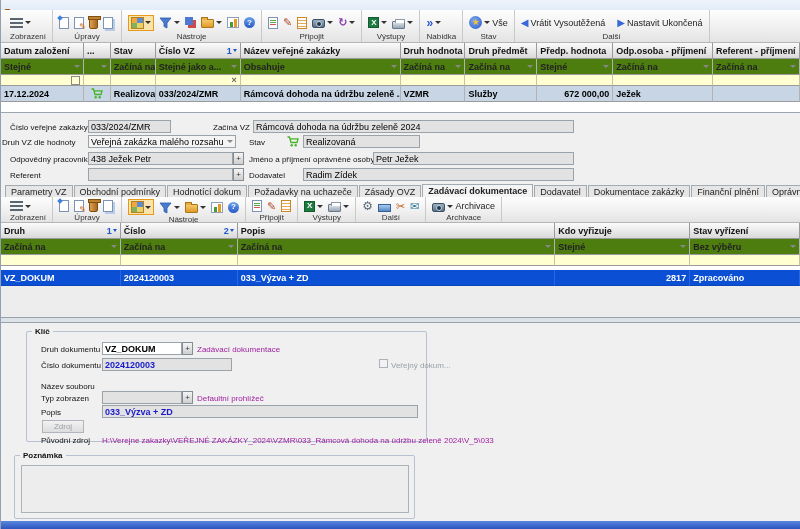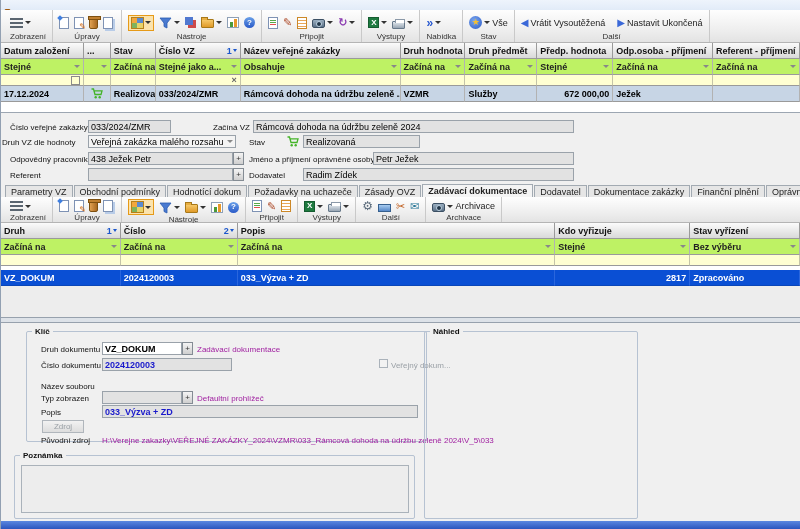--- a/index.html
+++ b/index.html
@@ -51,21 +51,21 @@
 .arrowic{color:#3a68d8;font-size:10px}
 .gearic{color:#5a6a7a;font-size:12px}
 .device{width:13px;height:8px;background:linear-gradient(#a8ccf0,#5688c8);border:1px solid #36608f;margin-top:3px}
 .scis{color:#c06020;font-size:11px}
 .mailic{color:#2a7898;font-size:11px}
 
 .grid{position:absolute;left:0;right:0}
 .grow{display:flex}
 .c{border-right:1px solid #b2b2b2;border-bottom:1px solid #9a9a9a;padding:0 3px;font-size:9px;overflow:hidden;white-space:nowrap;display:flex;align-items:center}
 .hc{height:16px;background:linear-gradient(#fbfbfb,#d9d9d9);font-weight:bold;color:#111;justify-content:space-between;border-right-color:#9a9a9a}
-.fc{height:16px;background:#bef264;font-weight:bold;color:#222;justify-content:space-between}
+.fc{height:16px;background:#4d7c0f;font-weight:bold;color:#222;justify-content:space-between}
 .yc{height:11px;background:#ffffd2;border-right-color:#c4c4a8}
 .dc{height:16px;background:#c7d5e5;font-weight:bold;color:#000}
 .scr{height:16px;background:#0a4fd4;font-weight:bold;color:#fff;border-right-color:#2a66dd;border-bottom-color:#0a46b8}
 .sortb{color:#1a56cc;font-weight:bold;font-size:9px;display:inline-flex;align-items:center;gap:1px;flex:none}
 .scar{width:0;height:0;border-left:2px solid transparent;border-right:2px solid transparent;border-top:3px solid #1a56cc}
 .fcar{width:0;height:0;border-left:3px solid transparent;border-right:3px solid transparent;border-top:3px solid #888;flex:none}
 .num{justify-content:flex-end}
 .cen{justify-content:center}
 .t1c0{width:83px}.t1c1{width:27px}.t1c2{width:45px}.t1c3{width:85px}.t1c4{width:160px}.t1c5{width:65px}.t1c6{width:72px}.t1c7{width:76px}.t1c8{width:100px}.t1c9{width:87px}
 .t2c0{width:120px}.t2c1{width:117px}.t2c2{width:318px}.t2c3{width:135px}.t2c4{width:110px}
@@ -618,19 +618,16 @@
 
       <span class="lbl" style="left:14px;top:104px">Původní zdroj</span>
       <span class="overfl purple" style="left:75px;top:104px;width:550px">H:\Verejne zakazky\VEŘEJNÉ ZAKÁZKY_2024\VZMR\033_Rámcová dohoda na údržbu zeleně 2024\V_5\033</span>
     </div>
 
     <div class="gbox" style="left:13px;top:132px;width:401px;height:64px">
       <span class="gtitle">Poznámka</span>
       <div class="memo" style="left:6px;top:9px;width:388px;height:48px"></div>
     </div>
 
-    <div class="gbox" style="left:423px;top:8px;width:214px;height:188px">
-      <span class="gtitle">Náhled</span>
-    </div>
   </div>
 
   <div class="statusbar"></div>
 </div>
 
 </body></html>

